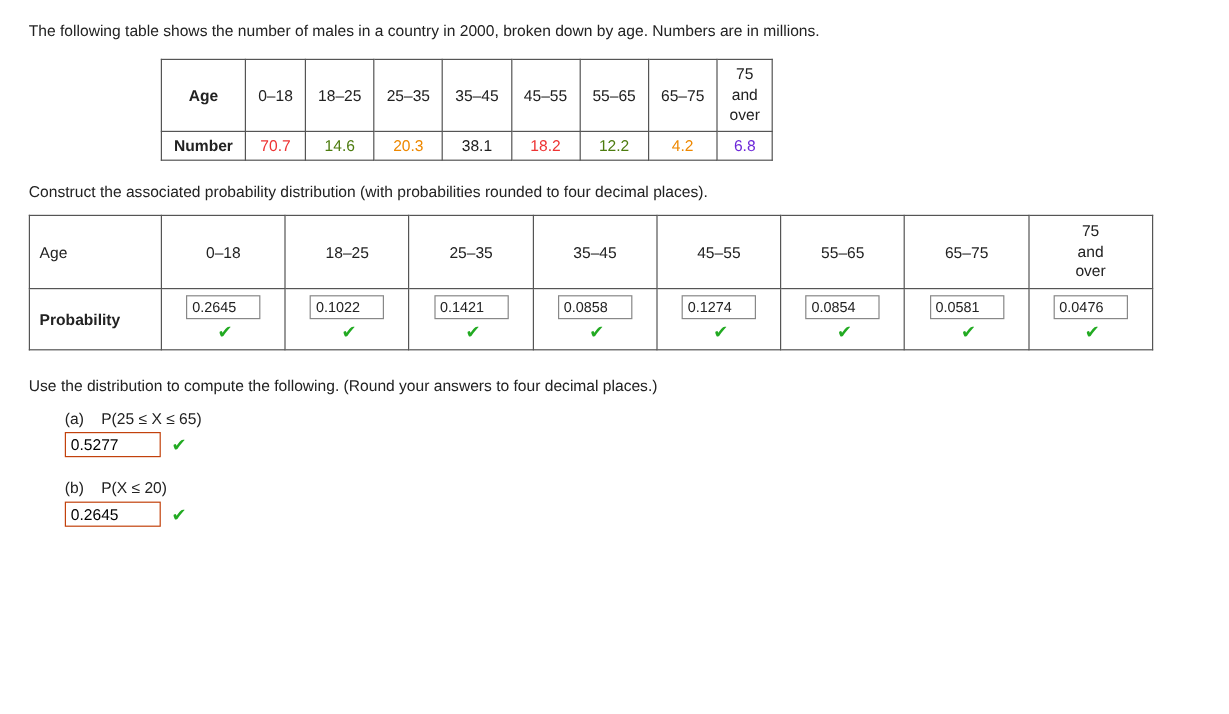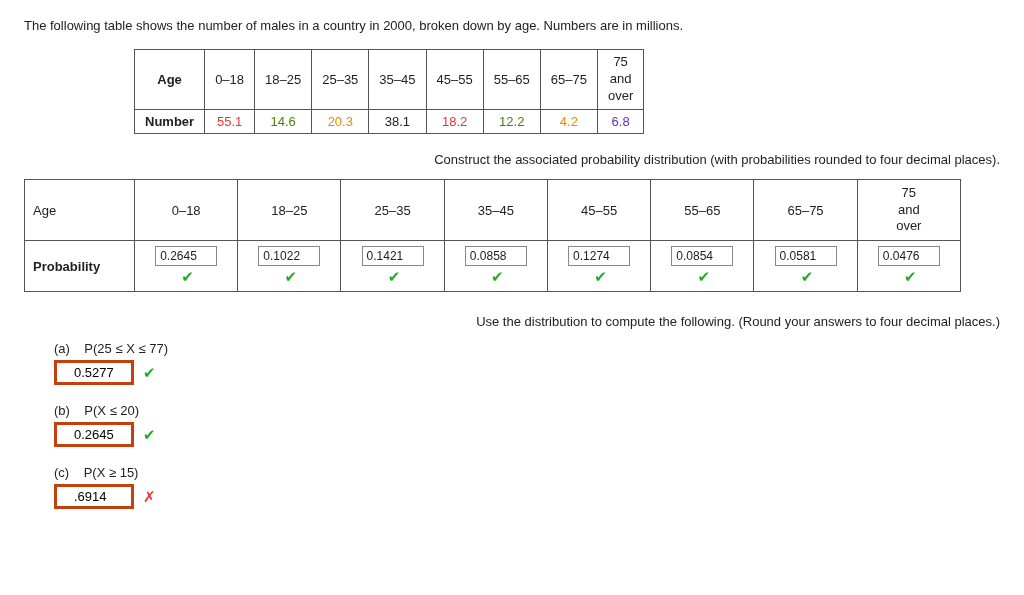--- a/index.html
+++ b/index.html
@@ -43,21 +43,20 @@
     }
     .data-table .col-red { color: #e33; }
     .data-table .col-blue { color: #4d7c0f; }
     .data-table .col-orange { color: #e80; }
     .data-table .col-teal { color: #6d28d9; }
 
     
     .section-text {
       margin-bottom: 12px;
       font-size: 13px;
-      text-align: right;
     }
 
     
     .prob-table {
       border-collapse: collapse;
       width: 96%;
       margin-bottom: 22px;
       font-size: 13px;
     }
     .prob-table td, .prob-table th {
@@ -105,22 +104,22 @@
     .question-label {
       font-size: 13px;
       margin-bottom: 4px;
     }
     .answer-row {
       display: flex;
       align-items: center;
       gap: 6px;
     }
     .answer-input {
-      border: 3px solid #c2410c;
-      padding: 2px 17px;
+      border: 1px solid #c2410c;
+      padding: 2px 4px;
       font-size: 13px;
       width: 80px;
     }
     .multi-line-header {
       line-height: 1.3;
     }
   </style>
 </head>
 <body>
 
@@ -134,21 +133,21 @@
     <td>18–25</td>
     <td>25–35</td>
     <td>35–45</td>
     <td>45–55</td>
     <td>55–65</td>
     <td>65–75</td>
     <td class="multi-line-header">75<br>and<br>over</td>
   </tr>
   <tr class="num-row">
     <td class="label-cell">Number</td>
-    <td class="col-red">55.1</td>
+    <td class="col-red">70.7</td>
     <td class="col-blue">14.6</td>
     <td class="col-orange">20.3</td>
     <td>38.1</td>
     <td class="col-red">18.2</td>
     <td class="col-blue">12.2</td>
     <td class="col-orange">4.2</td>
     <td class="col-teal">6.8</td>
   </tr>
 </tbody>
   </table>
@@ -208,45 +207,34 @@
   </table>
 
 <p class="section-text">Use the distribution to compute the following. (Round your answers to four decimal places.)</p>
 
 <div class="questions">
 
   <div class="question-block">
     <div class="question-label">
       <span>(a)</span>
       &nbsp;&nbsp;
-      <span>P(25 ≤ X ≤ 77)</span>
+      <span>P(25 ≤ X ≤ 65)</span>
     </div>
     <div class="answer-row">
       <input class="answer-input" type="text" value="0.5277" style="">
       <span class="check-green">✔</span>
     </div>
   </div>
 
   <div class="question-block">
     <div class="question-label">
       <span>(b)</span>
       &nbsp;&nbsp;
       <span>P(X ≤ 20)</span>
     </div>
     <div class="answer-row">
       <input class="answer-input" type="text" value="0.2645" style="">
       <span class="check-green">✔</span>
     </div>
   </div>
 
-  <div class="question-block">
-    <div class="question-label">
-      <span>(c)</span>
-      &nbsp;&nbsp;
-      <span>P(X ≥ 15)</span>
-    </div>
-    <div class="answer-row">
-      <input class="answer-input" type="text" value=".6914" style="">
-      <span class="cross-red">✗</span>
-    </div>
-  </div>
 
 </div>
 
 </body></html>

